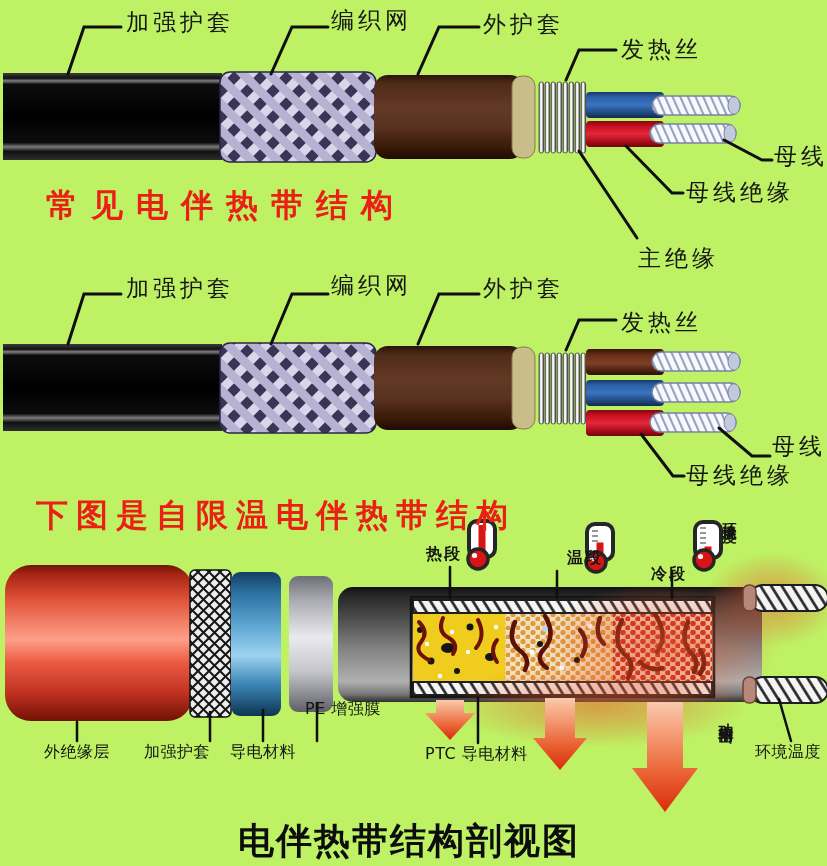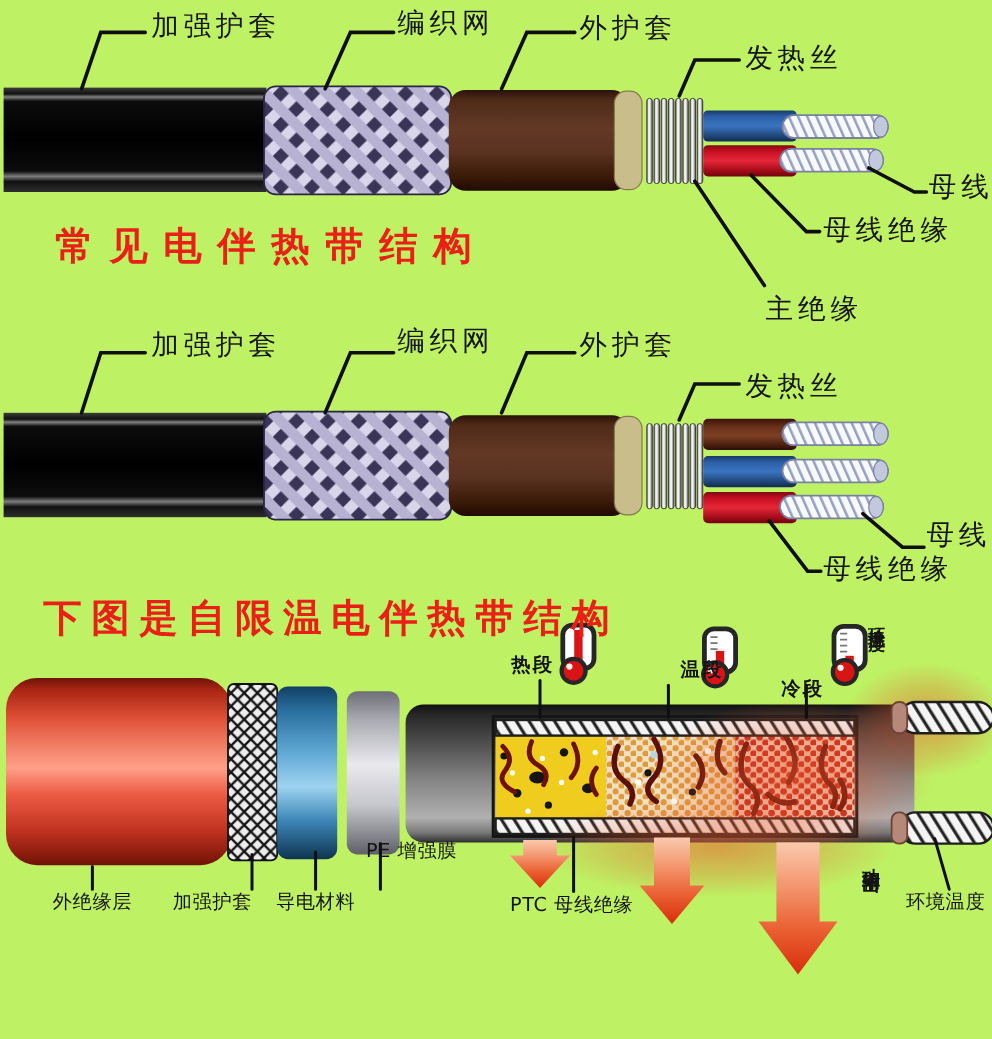--- a/index.html
+++ b/index.html
@@ -364,17 +364,18 @@
   <div class="caption cap2" style="left:36px;top:473px">下图是自限温电伴热带结构</div>
 
   <div class="lbl-zone" style="left:426px;top:544px">热段</div>
   <div class="lbl-zone" style="left:567px;top:548px">温段</div>
   <div class="lbl-zone" style="left:651px;top:564px">冷段</div>
   <div class="vlbl" style="left:721px;top:511px">环境温度</div>
   <div class="lbl-sm" style="left:44px;top:743px">外绝缘层</div>
   <div class="lbl-sm" style="left:144px;top:743px">加强护套</div>
   <div class="lbl-sm" style="left:230px;top:743px">导电材料</div>
   <div class="lbl-sm" style="left:305px;top:700px">PE 增强膜</div>
-  <div class="lbl-sm" style="left:425px;top:745px">PTC 母线绝缘</div>
+  <div class="lbl-sm" style="left:425px;top:745px">PTC 导电材料</div>
   <div class="vlbl" style="left:716px;top:711px;font-size:15px">功率输出</div>
   <div class="lbl-sm" style="left:755px;top:743px">环境温度</div>
+  <div class="diagram-title" style="left:238px;top:817px">电伴热带结构剖视图</div>
 
 </div>
 
 </body></html>

